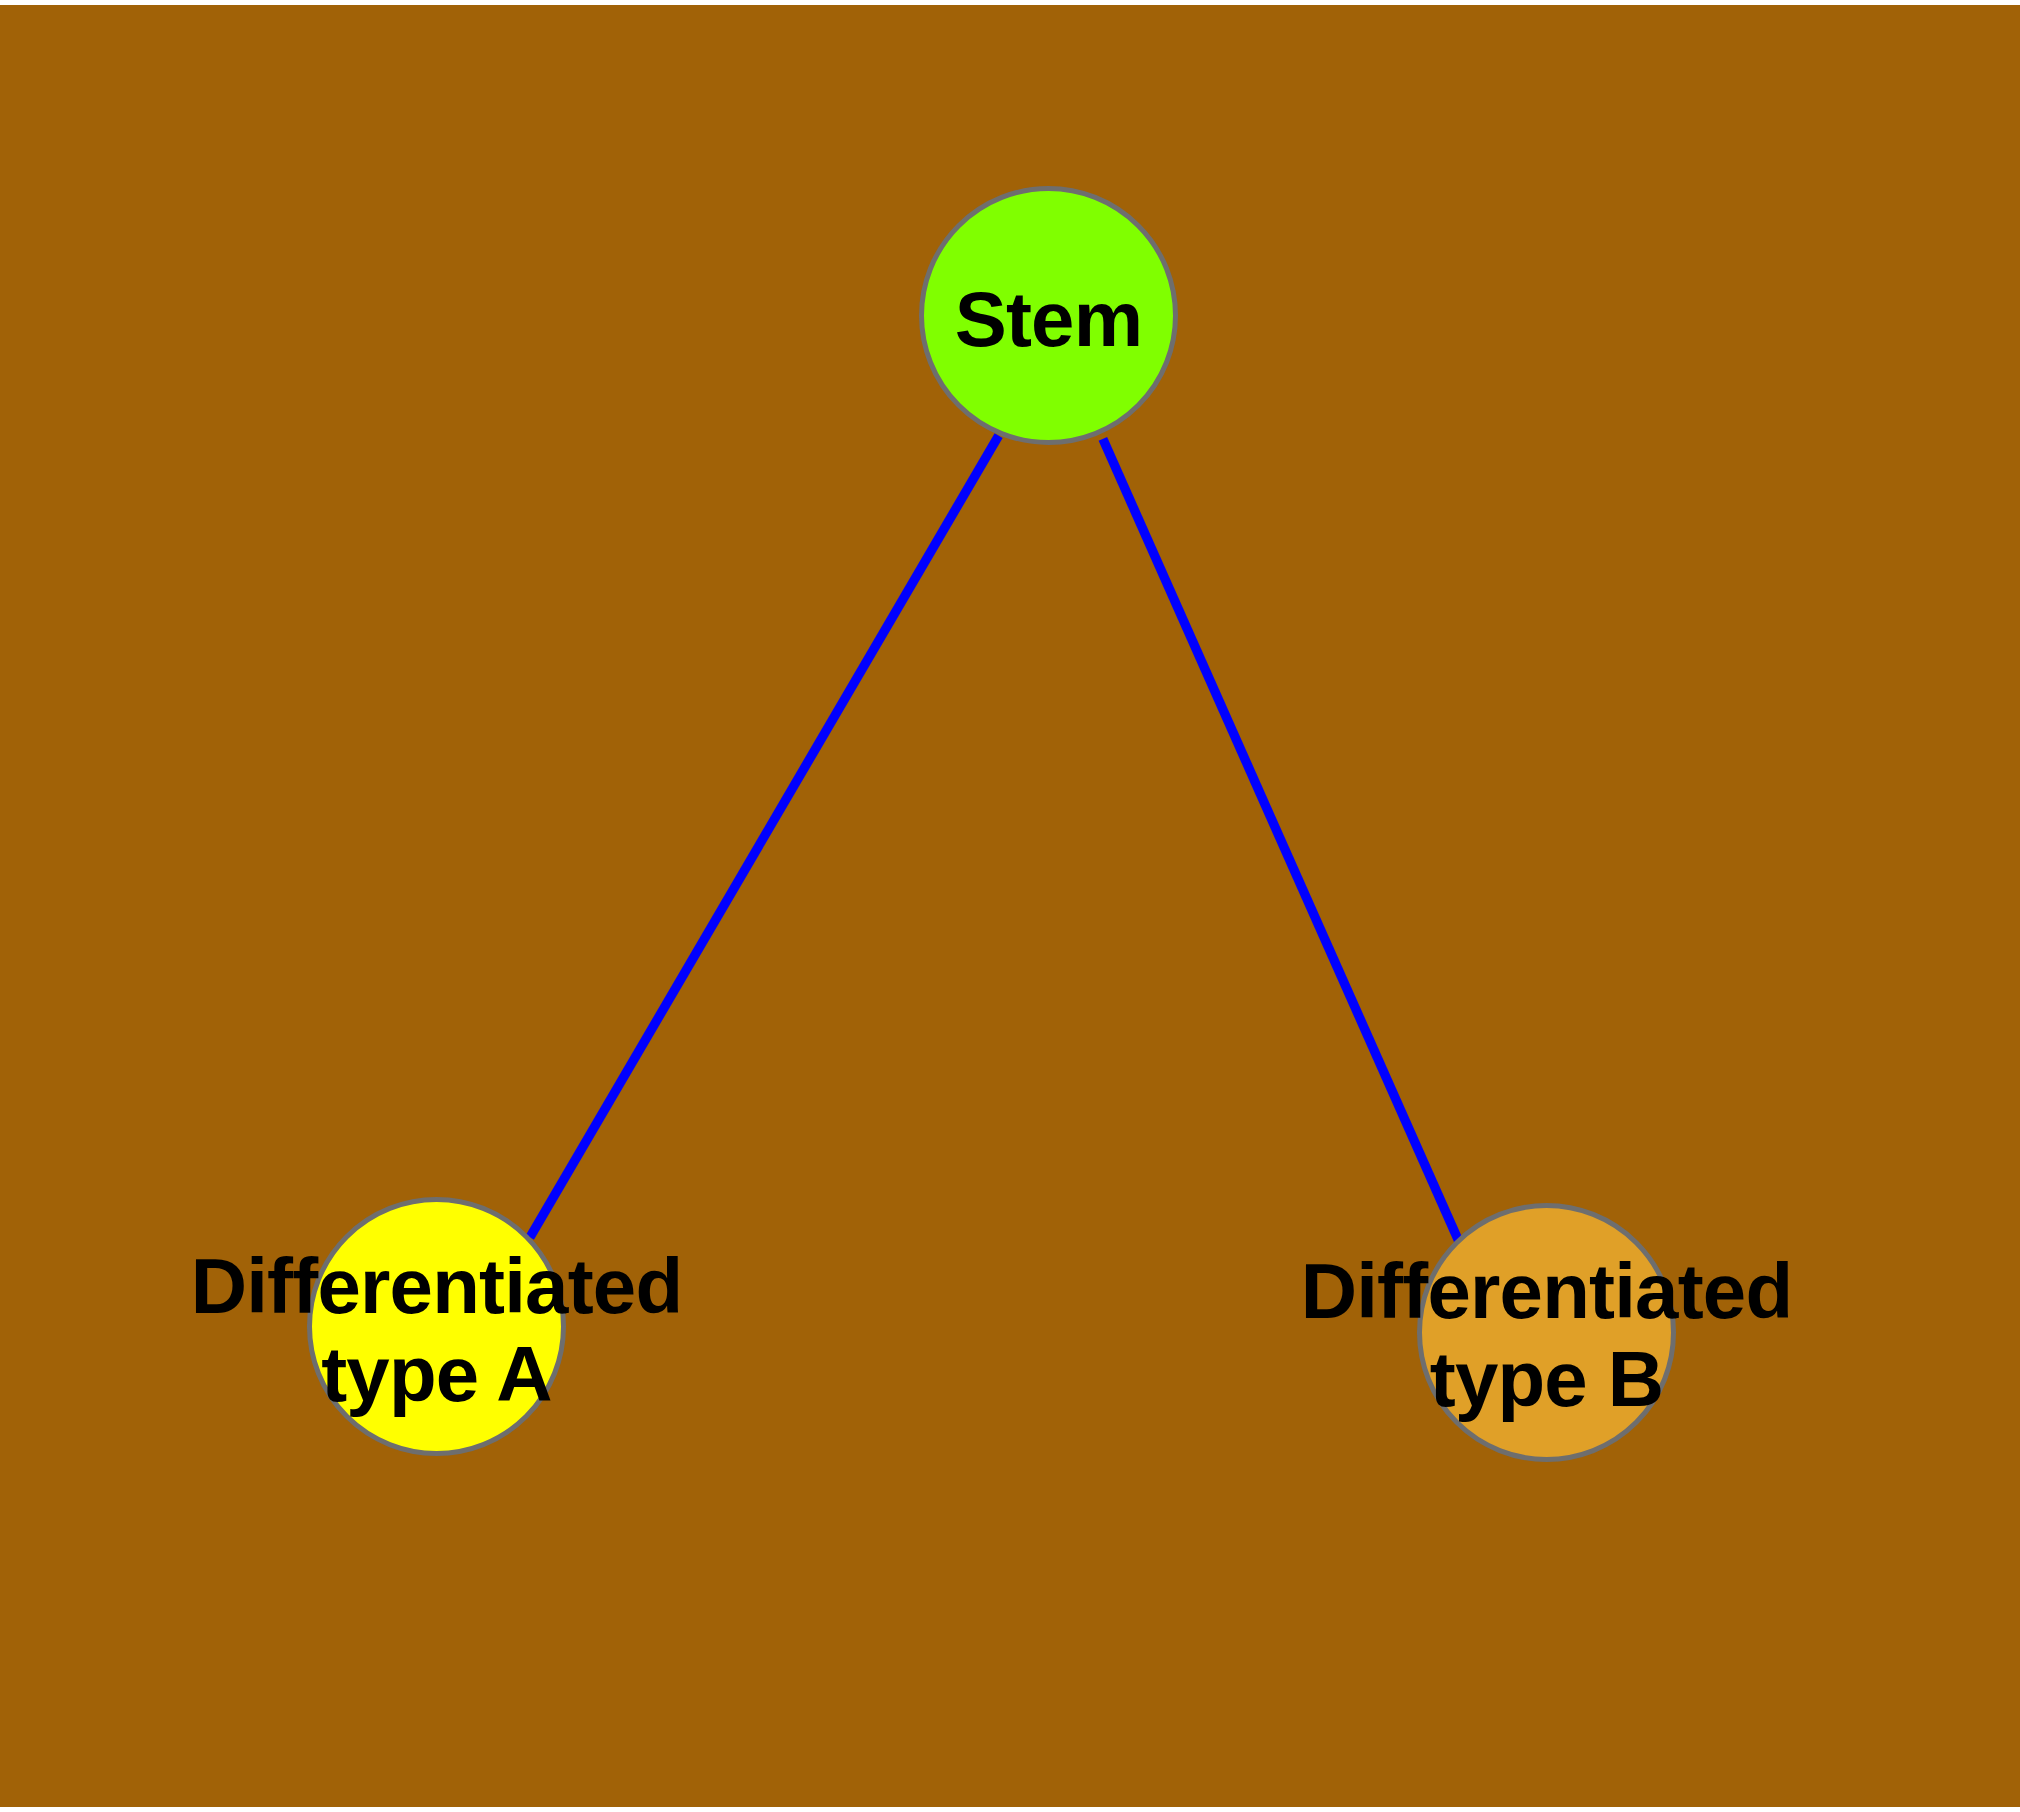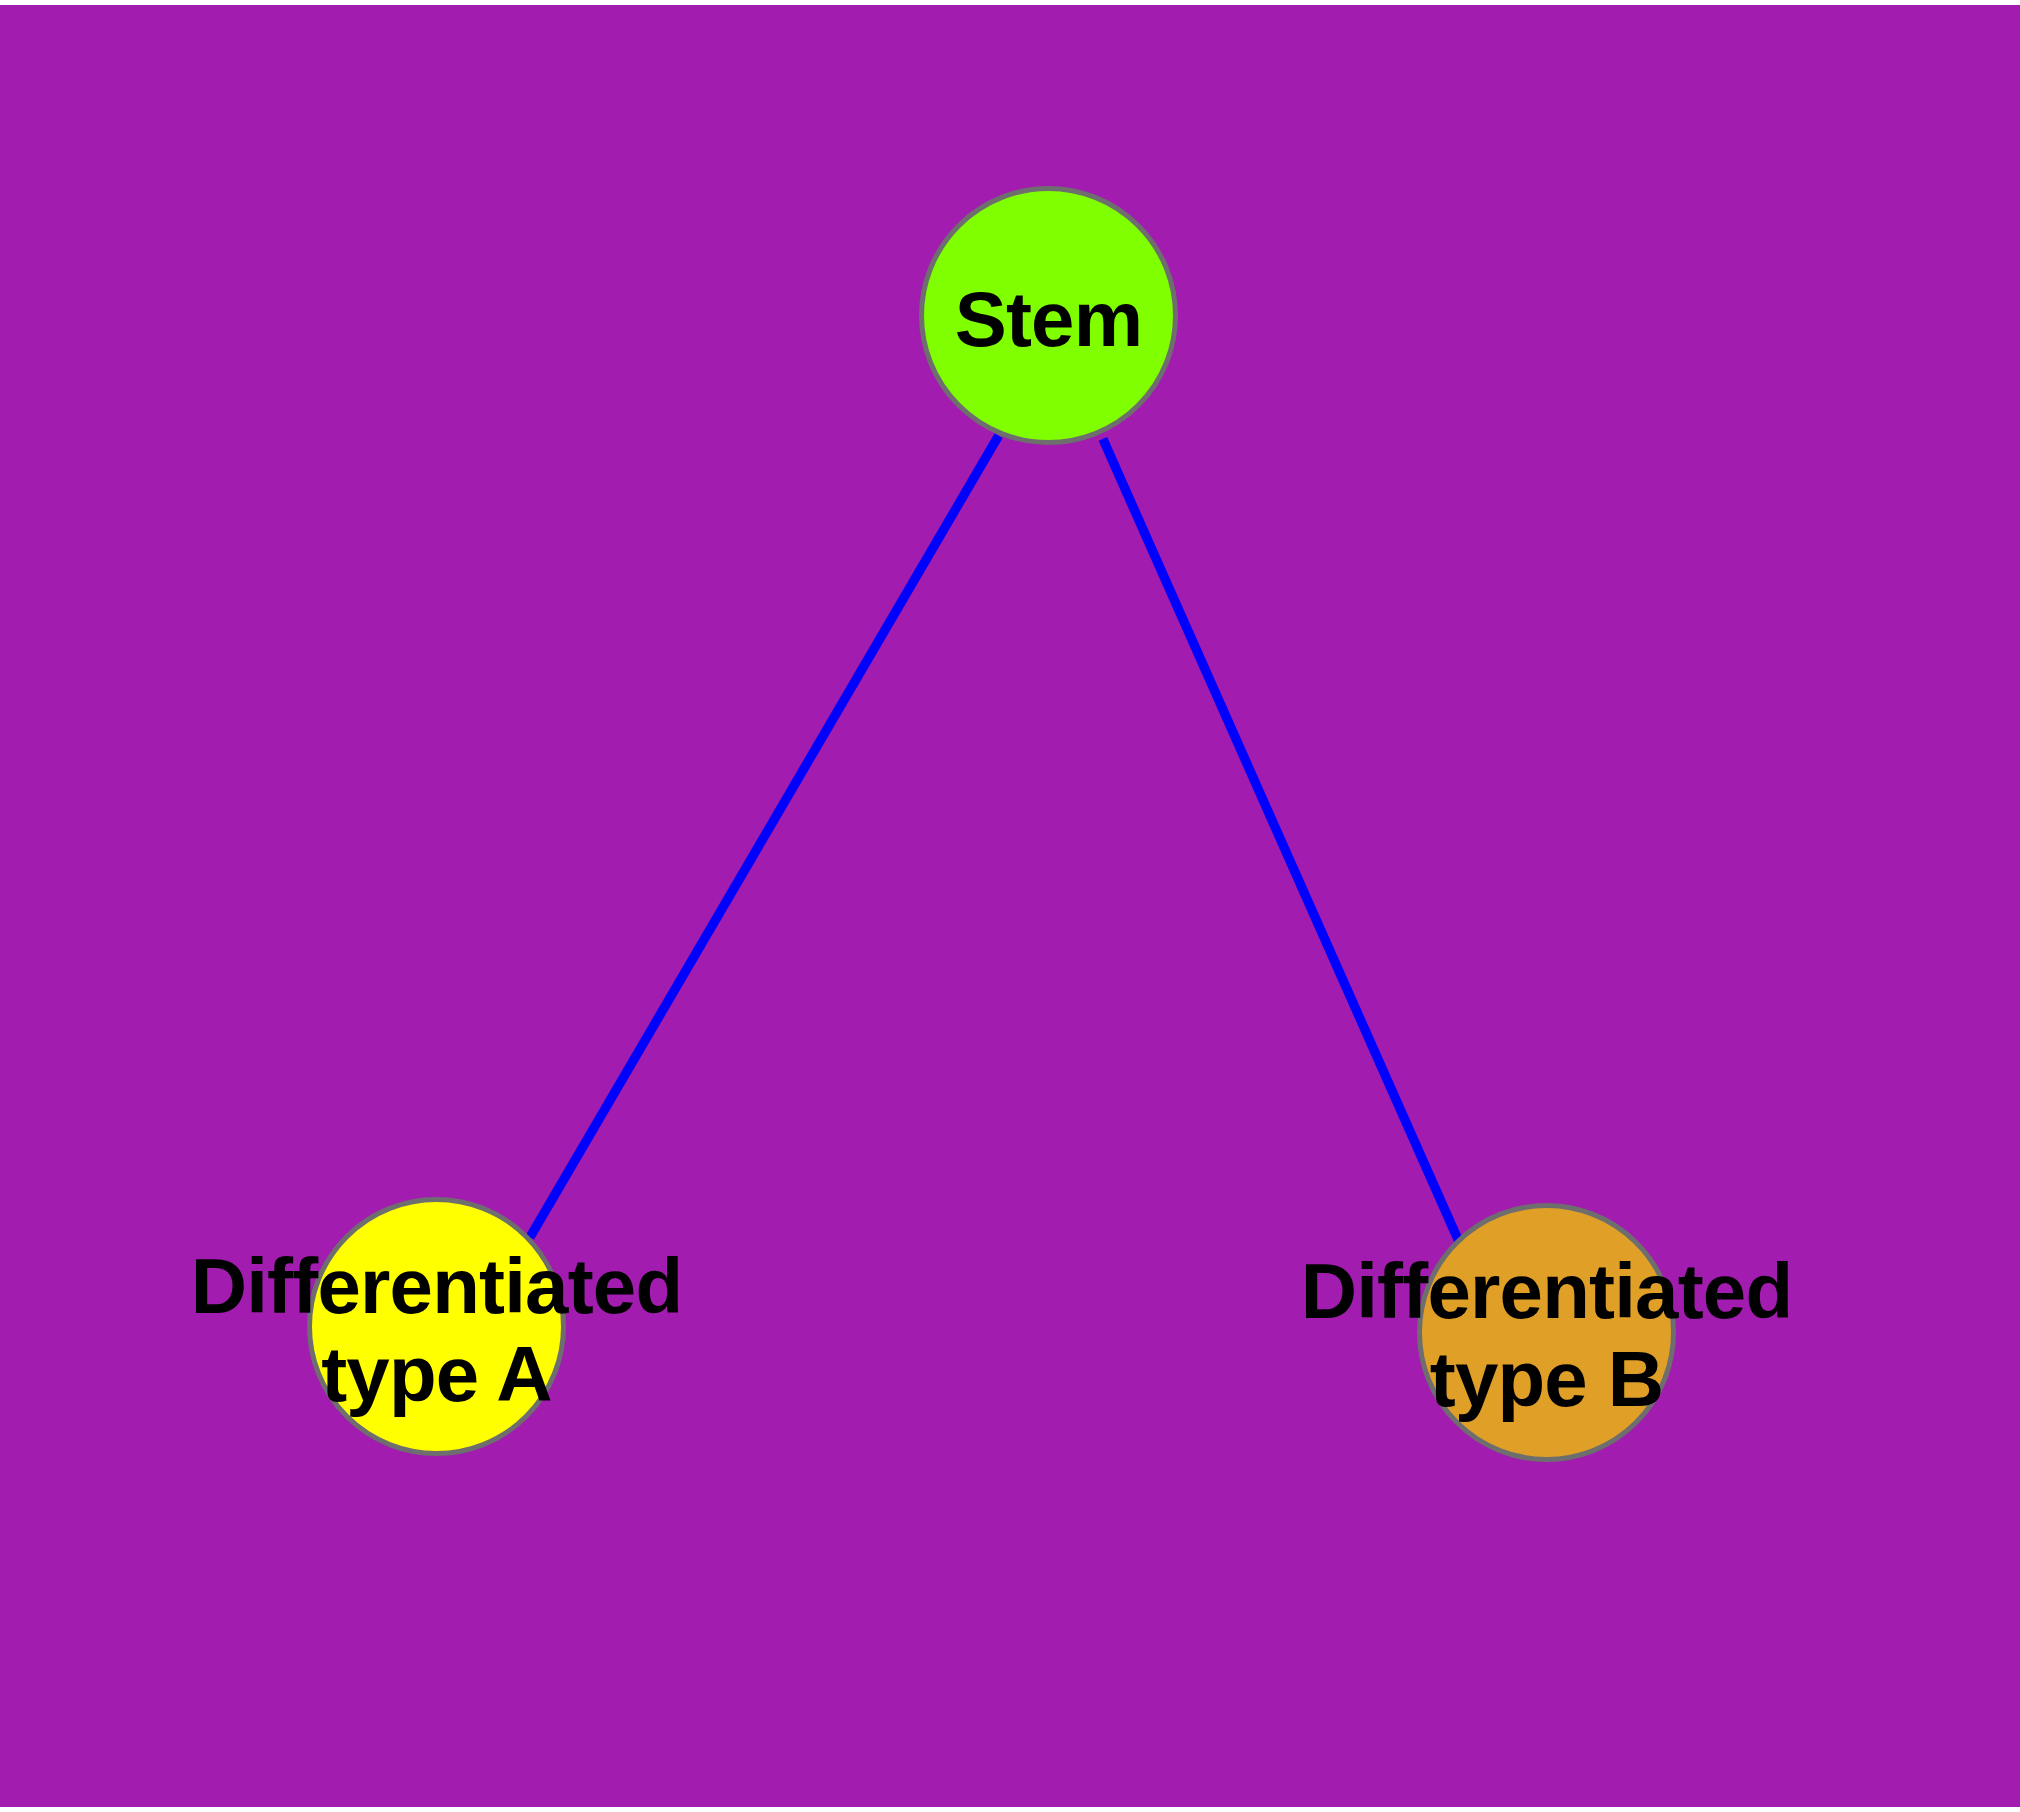--- a/index.html
+++ b/index.html
@@ -18,21 +18,21 @@
     width: 2021px;
     height: 1812px;
     background: #ffffff;
   }
   #graph-plot {
     position: absolute;
     left: 0;
     top: 5.1px;
     width: 2021px;
     height: 1802px;
-    background: #a21caf;
+    background: #a16207;
     overflow: visible;
   }
   #edge-layer {
     position: absolute;
     left: 0;
     top: 0;
     width: 2021px;
     height: 1802px;
   }
   #node-layer {

